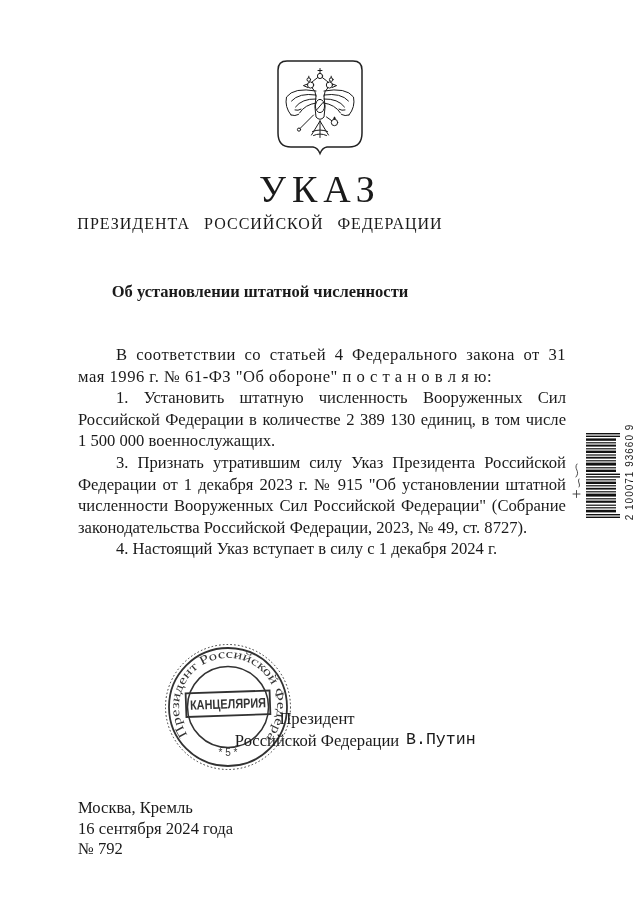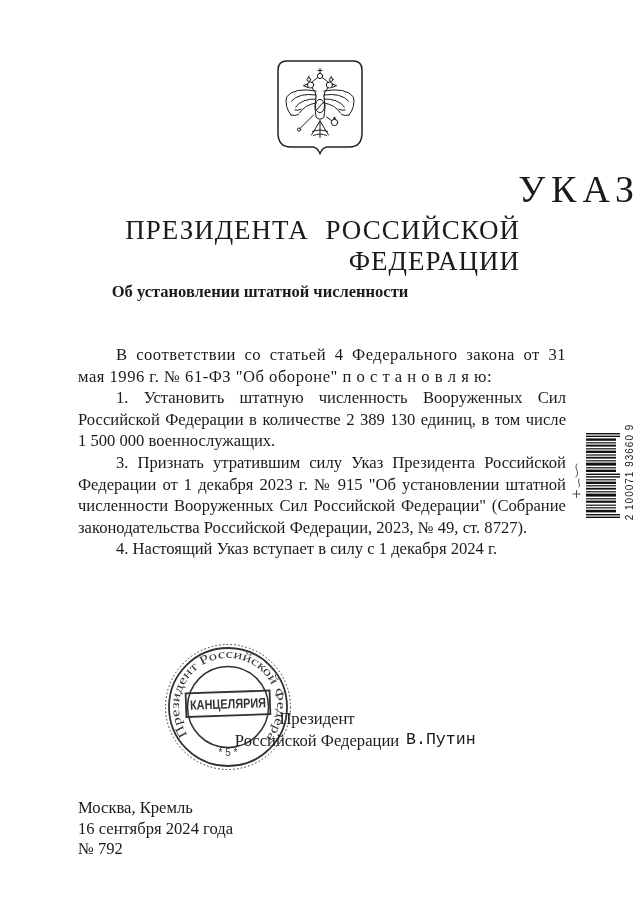--- a/index.html
+++ b/index.html
@@ -7,25 +7,25 @@
     width:640px; height:905px;
     background:#ffffff;
     color:#1a1a1a;
     font-family:"Liberation Serif", serif;
     position:relative;
     overflow:hidden;
   }
   .emblem { position:absolute; left:275px; top:58px; width:90px; height:98px; }
   .ukaz-title {
     position:absolute; top:167px; left:0; width:640px;
-    text-align:right; font-size:38px; letter-spacing:6px;
+    text-align:center; font-size:38px; letter-spacing:6px;
   }
   .pres-line {
     position:absolute; top:215px; left:0; width:520px;
-    text-align:right; font-size:27px; letter-spacing:1px; word-spacing:9px;
+    text-align:center; font-size:16px; letter-spacing:1px; word-spacing:9px;
   }
   .doc-title {
     position:absolute; top:281px; left:0; width:520px;
     text-align:center; font-weight:bold; font-size:16.5px; line-height:21px;
   }
   .body-text {
     position:absolute; top:344px; left:78px; width:488px;
     font-size:16.6px; line-height:21.6px; text-align:justify;
   }
   .body-text p { margin:0; text-indent:38px; }

